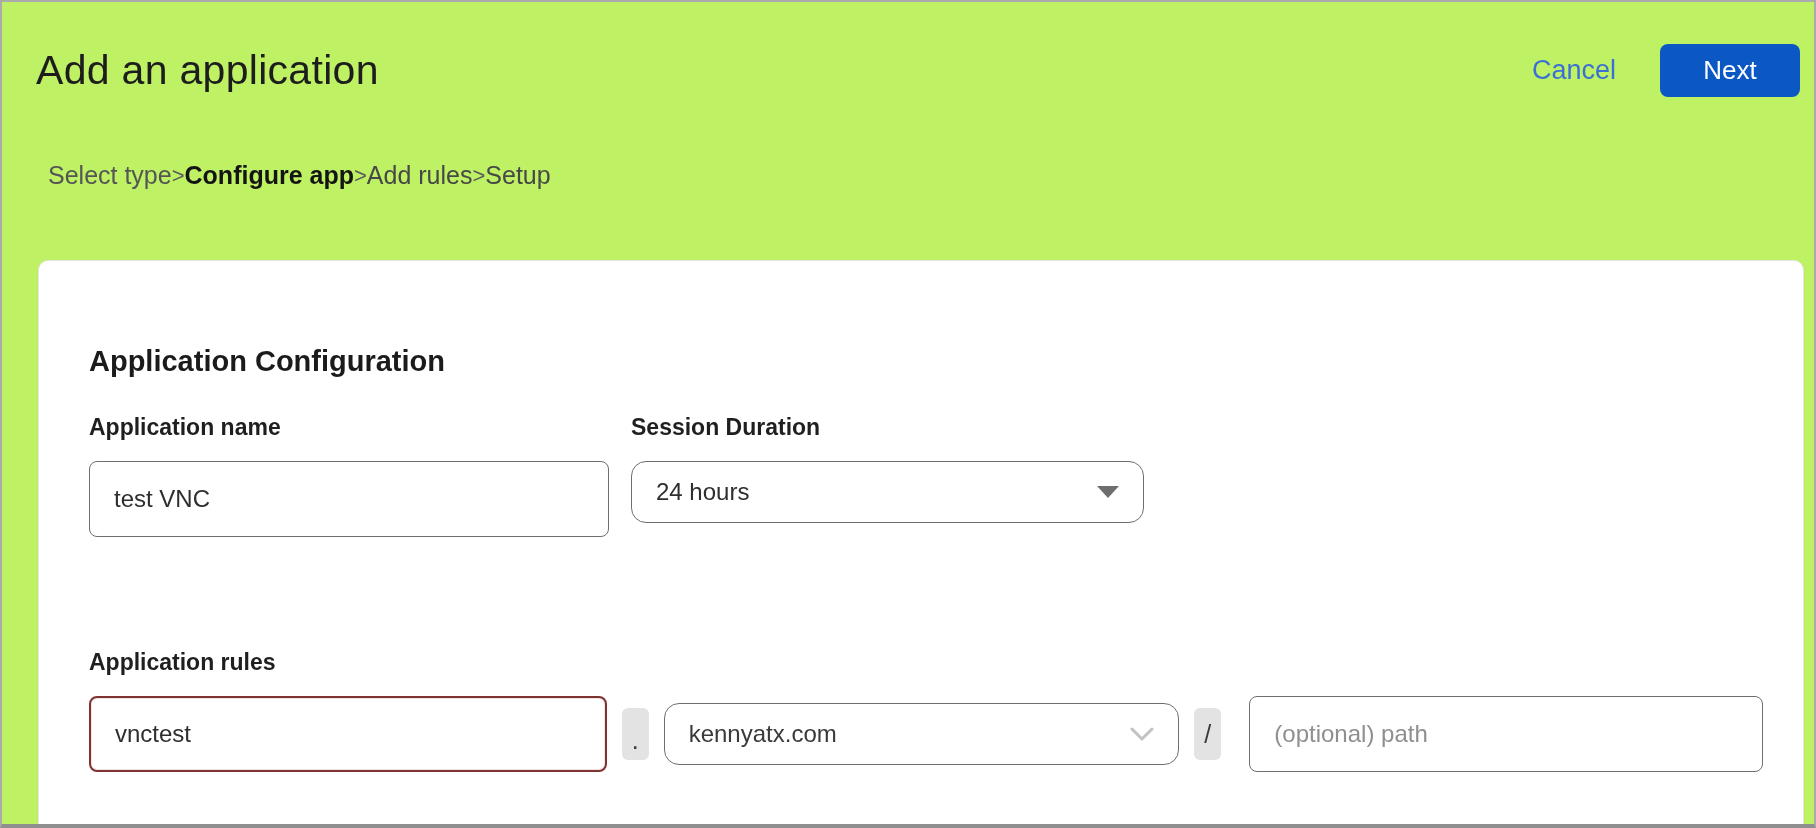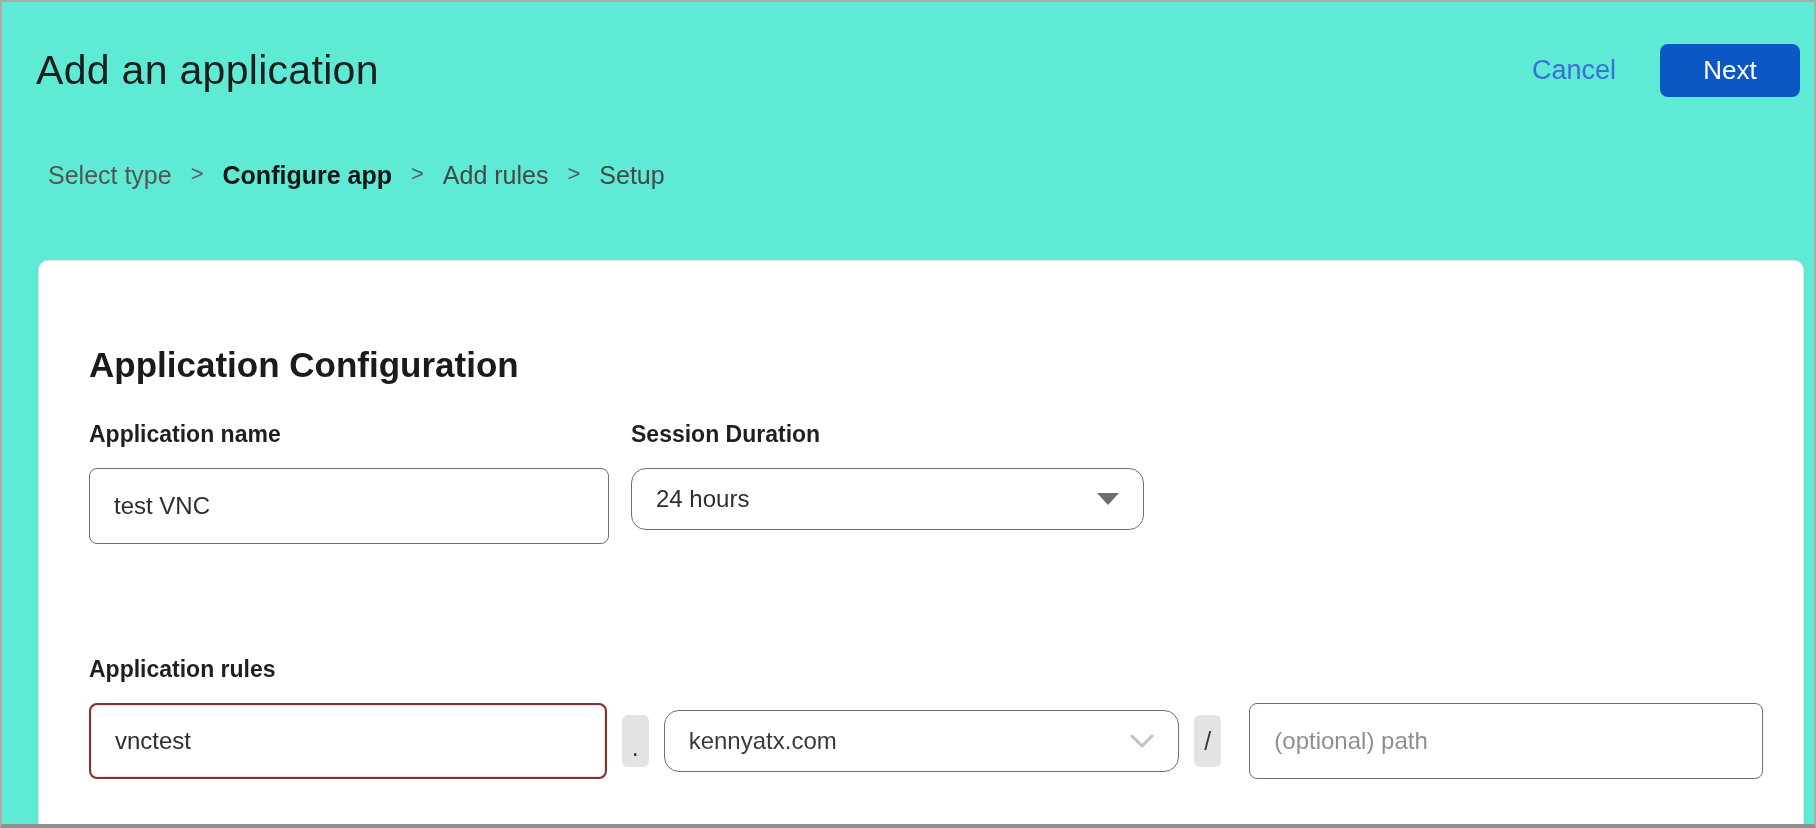--- a/index.html
+++ b/index.html
@@ -3,21 +3,21 @@
 <meta charset="utf-8">
 <style>
   * { margin: 0; padding: 0; box-sizing: border-box; }
   html, body { background: #dddddd; }
   body { font-family: "Liberation Sans", sans-serif; }
 
   .screen {
     position: relative;
     width: 1816px;
     height: 828px;
-    background: #5eead4;
+    background: #bef264;
     border: 2px solid #ababab;
     border-bottom: 4px solid #8f8f8f;
     overflow: hidden;
   }
 
   
   .header {
     display: flex;
     justify-content: space-between;
     align-items: center;
@@ -48,21 +48,21 @@
     font-size: 26px;
     font-family: "Liberation Sans", sans-serif;
     border: none;
     border-radius: 8px;
     cursor: pointer;
   }
 
   
   .breadcrumb {
     display: flex;
-    gap: 19px;
+    align-items: center;
     margin: 64px 0 0 46px;
     font-size: 25px;
     color: #555555;
   }
   .crumb { cursor: pointer; }
   .crumb.current { font-weight: 700; color: #141414; }
   .crumb.upcoming { color: #474747; }
   .crumb-sep { color: #5a5a5a; font-size: 22px; }
 
   
@@ -70,21 +70,21 @@
     margin: 70px 12px 0 36px;
     width: 1766px;
     height: 640px;
     background: #ffffff;
     border: 1px solid #e5e5e5;
     border-radius: 10px;
     box-shadow: 0 1px 3px rgba(0,0,0,0.05);
     padding: 84px 40px 0 50px;
   }
   .section-title {
-    font-size: 35px;
+    font-size: 29px;
     font-weight: 700;
     color: #1b1b1b;
   }
 
   .form-row {
     display: flex;
     margin-top: 36px;
   }
   .field-label {
     display: block;

